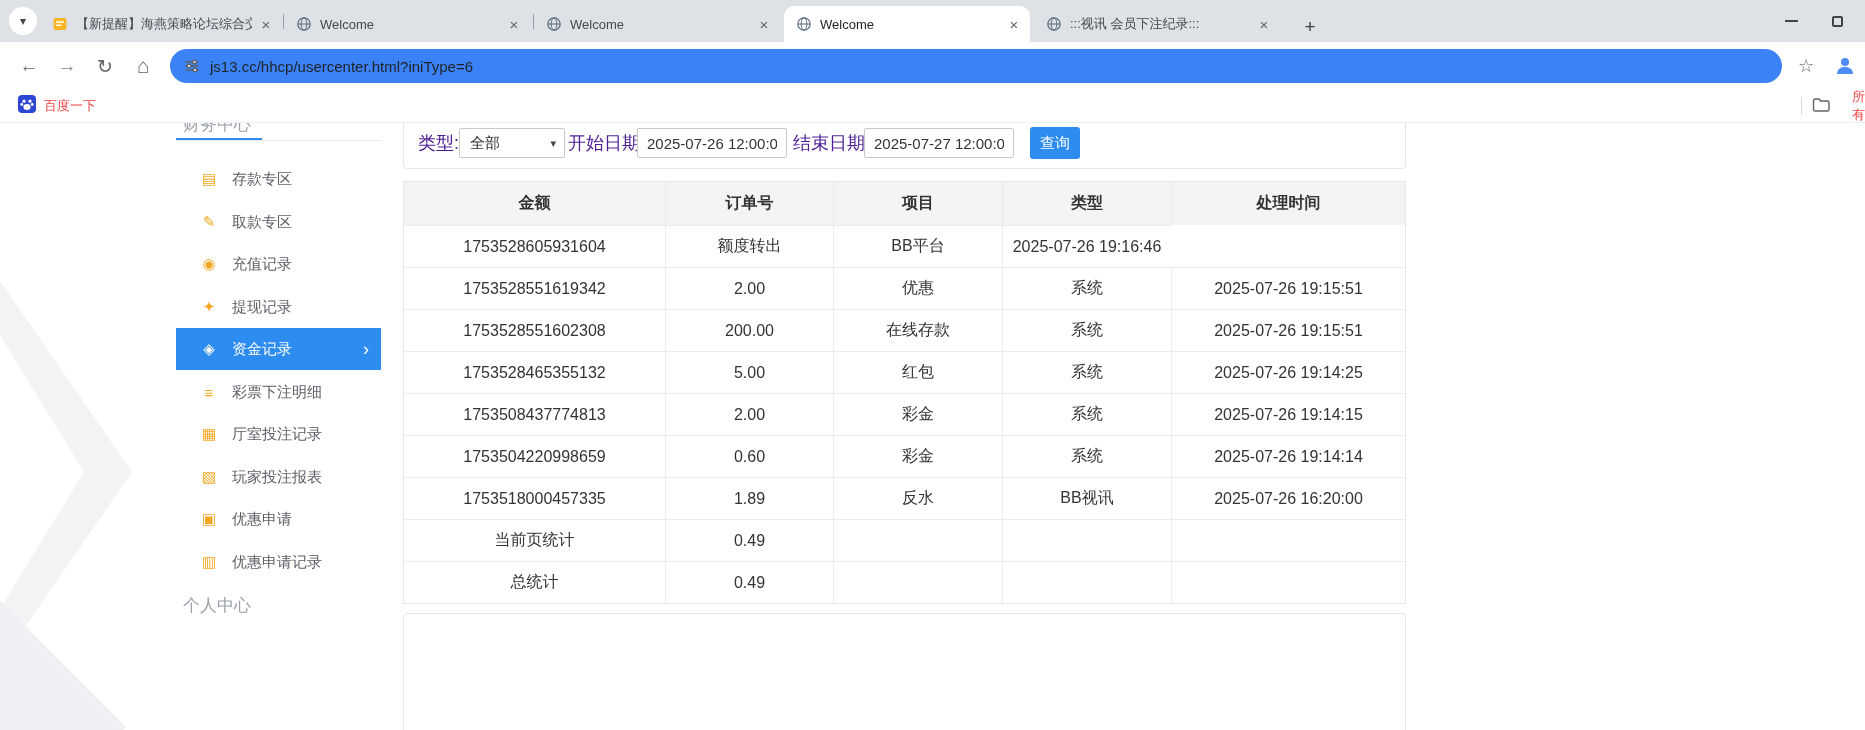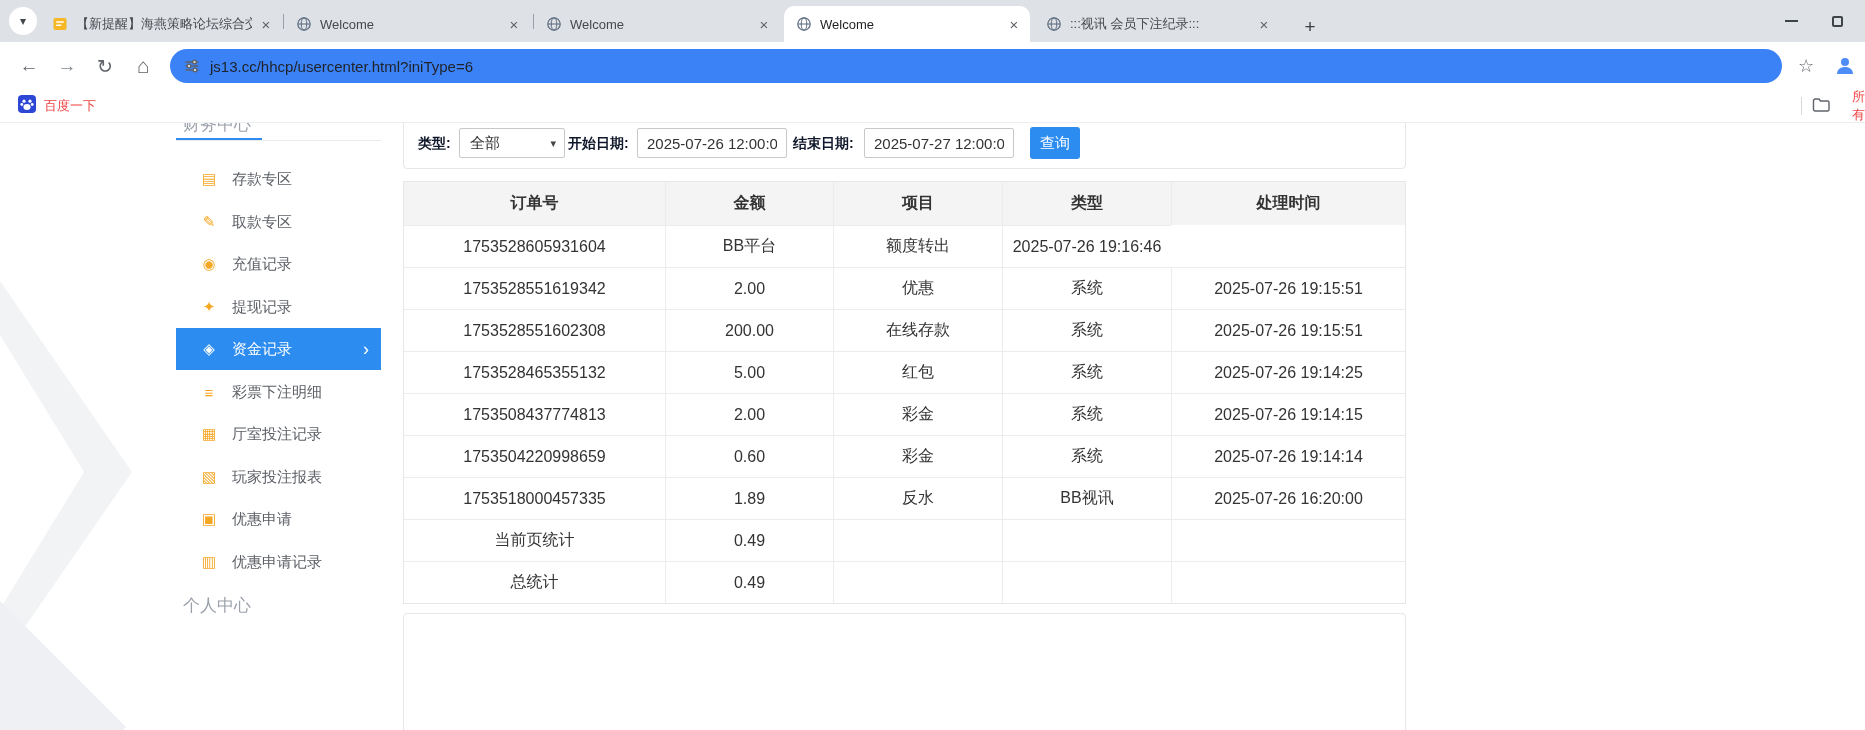--- a/index.html
+++ b/index.html
@@ -72,21 +72,21 @@
   .si-5{top:248px;} .si-6{top:290px;} .si-7{top:333px;} .si-8{top:375px;} .si-9{top:418px;}
   .side-item .icn{width:18px;margin-left:24px;margin-right:14px;font-size:15px;color:#f5a623;text-align:center;}
   .side-item .lbl{font-size:15px;}
   .side-item.active{background:#2d8cf0;color:#fff;}
   .side-item.active .icn{color:#fff;}
   .side-chevron{position:absolute;right:12px;font-size:18px;color:#fff;line-height:1;}
   .side-header2{position:absolute;left:183px;top:471px;font-size:17px;color:#9ba1ab;}
 
   
   .filterbox{position:absolute;left:403px;top:-22px;width:1003px;height:68px;border:1px solid #e6e6e6;border-radius:4px;background:#fff;}
-  .f-label{position:absolute;top:26px;height:30px;line-height:30px;font-size:14px;color:#0f172a;font-weight:bold;}
+  .f-label{position:absolute;top:26px;height:30px;line-height:30px;font-size:18px;color:#4c1d95;}
   .fl-type{left:14px;} .fl-start{left:164px;} .fl-end{left:389px;}
   .f-select{position:absolute;left:55px;top:26px;width:106px;height:30px;border:1px solid #c9c9c9;border-radius:2px;background:#fff;
     display:flex;align-items:center;cursor:pointer;}
   .f-select .val{font-size:15px;color:#333;margin-left:10px;flex:1;}
   .f-select .arr{font-size:11px;color:#444;margin-right:8px;}
   .f-input{position:absolute;top:26px;width:150px;height:30px;border:1px solid #c9c9c9;border-radius:2px;background:#fff;
     font-size:15px;color:#333;text-align:left;padding:0 9px;font-family:"Liberation Sans","DejaVu Sans",sans-serif;}
   .fi-start{left:233px;} .fi-end{left:460px;}
   .f-btn{position:absolute;left:626px;top:25px;width:50px;height:32px;background:#2d8cf0;color:#fff;border:none;border-radius:3px;
     font-size:15px;cursor:pointer;font-family:"Liberation Sans","DejaVu Sans",sans-serif;}
@@ -301,30 +301,30 @@
       </div>
       <span class="f-label fl-start">开始日期:</span>
       <input class="f-input fi-start" value="2025-07-26 12:00:00" style="">
       <span class="f-label fl-end">结束日期:</span>
       <input class="f-input fi-end" value="2025-07-27 12:00:00" style="">
       <button class="f-btn">查询</button>
     </div>
 
     <div class="dtable">
       <div class="trow thead">
+        <div>金额</div>
         <div>订单号</div>
-        <div>金额</div>
         <div>项目</div>
         <div>类型</div>
         <div>处理时间</div>
       </div>
       <div class="trow">
         <div>1753528605931604</div>
+        <div>额度转出</div>
         <div>BB平台</div>
-        <div>额度转出</div>
         <div>2025-07-26 19:16:46</div>
       </div>
       <div class="trow">
         <div>1753528551619342</div>
         <div>2.00</div>
         <div>优惠</div>
         <div>系统</div>
         <div>2025-07-26 19:15:51</div>
       </div>
       <div class="trow">

